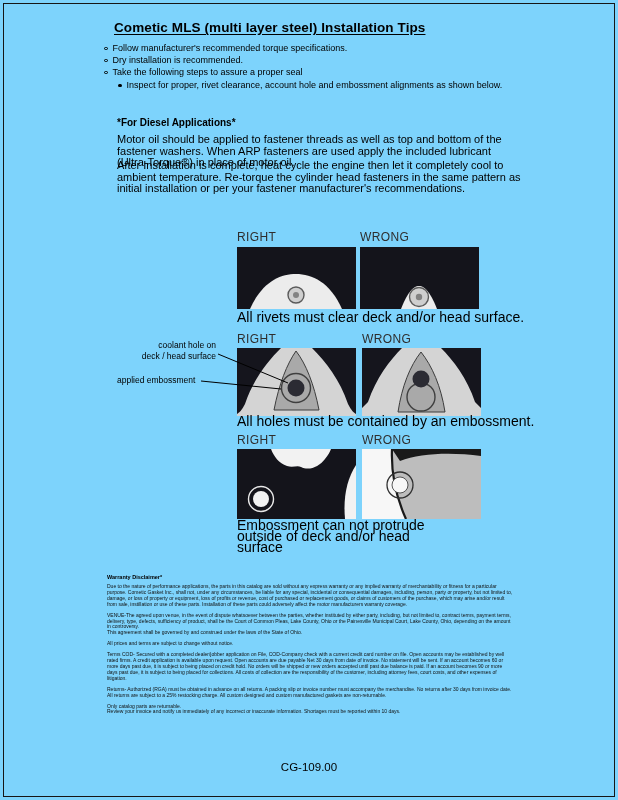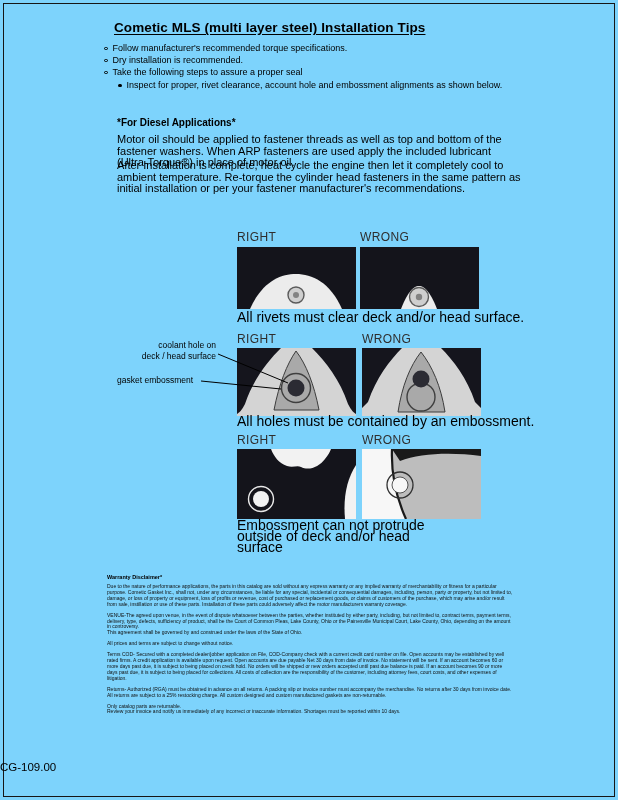--- a/index.html
+++ b/index.html
@@ -32,21 +32,21 @@
   .callout-coolant { left:112px; top:340px; width:104px; text-align:right; }
   .callout-emboss  { left:117px; top:375px; }
 
   .overlay { position:absolute; left:0; top:0; pointer-events:none; }
 
   .legal { position:absolute; left:107px; top:574px; width:406px; }
   .legal-heading { font-size:5.5px; font-weight:bold; margin-bottom:4px; }
   .fine { font-size:5px; line-height:5.9px; margin-bottom:5px; color:#111; }
   .fine.tight { margin-bottom:0; }
 
-  .footer-code { position:absolute; left:0; top:761px; width:618px; text-align:left; font-size:11.5px; }
+  .footer-code { position:absolute; left:0; top:761px; width:618px; text-align:center; font-size:11.5px; }
 </style>
 </head>
 <body>
 
 <div class="page">
   <div class="frame"></div>
 
   <h1 class="title">Cometic MLS (multi layer steel) Installation Tips</h1>
 
   <ul class="tips-list">
@@ -109,21 +109,21 @@
     <path d="M119,0 L79,0 C91,12 105,30 113,54 L119,60 Z" fill="#15151d"></path>
     <path d="M59,4 C48,18 40,38 36,64 L83,64 C79,38 70,18 59,4 Z" fill="#a9a9a9" stroke="#3c3c3c" stroke-width="1"></path>
     <circle cx="59" cy="49" r="14" fill="none" stroke="#3f3f3f" stroke-width="1.4"></circle>
     <circle cx="59" cy="31" r="8.5" fill="#2b2b33"></circle>
   </svg>
 
   <div class="callout callout-coolant">
     <div>coolant hole on</div>
     <div>deck / head surface</div>
   </div>
-  <div class="callout callout-emboss">gasket embossment</div>
+  <div class="callout callout-emboss">applied embossment</div>
 
   <svg class="overlay" width="618" height="800" viewBox="0 0 618 800">
     <line x1="218" y1="354" x2="288" y2="383" stroke="#000" stroke-width="1"></line>
     <line x1="201" y1="381" x2="281" y2="389" stroke="#000" stroke-width="1"></line>
   </svg>
 
   <div class="fig-caption" style="left:237px; top:416px;">All holes must be contained by an embossment.</div>
 
   <div class="fig-label" style="left:237px; top:433px;">RIGHT</div>
   <div class="fig-label" style="left:362px; top:433px;">WRONG</div>

